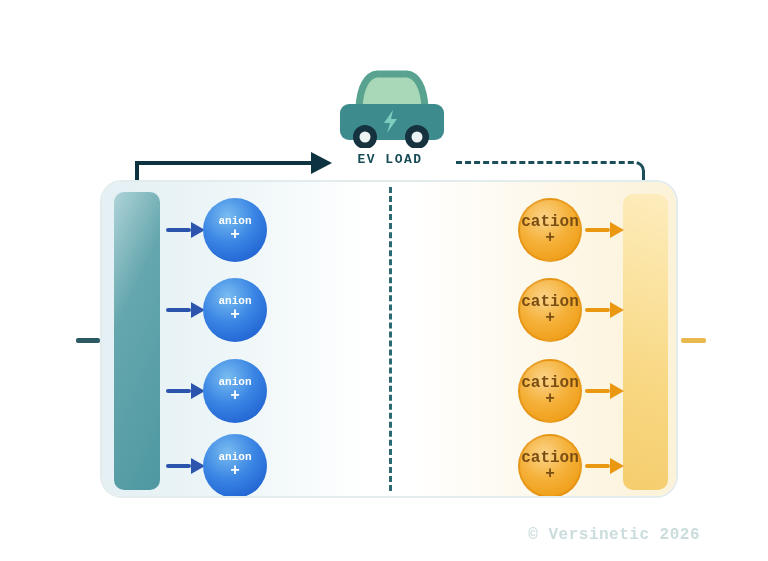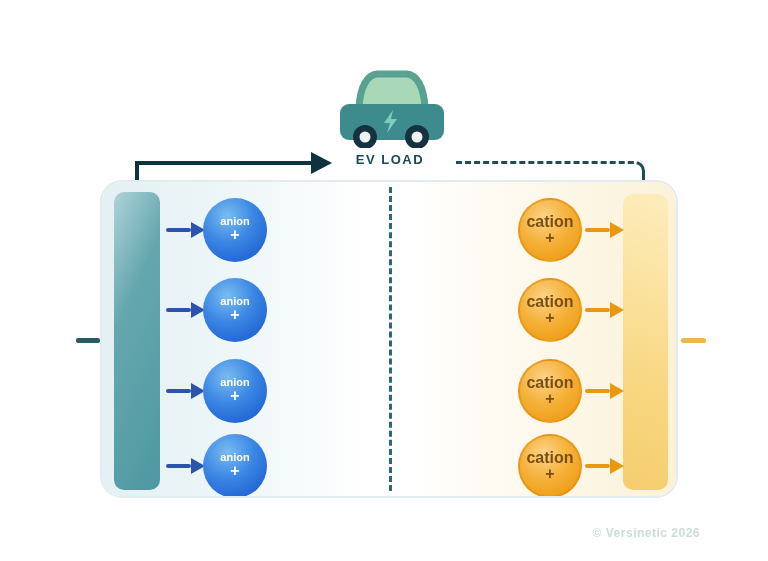--- a/index.html
+++ b/index.html
@@ -1,19 +1,19 @@
 <!DOCTYPE html>
 <html><head>
 <meta charset="utf-8">
 <style>
   * { margin:0; padding:0; box-sizing:border-box; }
   html,body { background:#ffffff; }
   .canvas {
     position:relative; width:768px; height:561px; background:#ffffff;
-    font-family:Liberation Sans, sans-serif; overflow:hidden;
+    font-family:Liberation Mono, monospace; overflow:hidden;
   }
 
   
   .car-svg { position:absolute; left:334px; top:62px; }
   .ev-load-label {
     position:absolute; left:330px; top:152px; width:120px;
     text-align:center; font-size:13px; font-weight:bold;
     letter-spacing:1.5px; color:#174b55;
   }
 
@@ -85,21 +85,21 @@
   .arrow-orange .head { border-left:14px solid #ea9711; }
 
   
   .terminal { position:absolute; height:5px; border-radius:2px; }
   .terminal-neg { left:76px; top:338px; width:24px; background:#2b5a64; }
   .terminal-pos { left:681px; top:338px; width:25px; background:#e9b84e; }
 
   
   .copyright {
     position:absolute; right:68px; top:526px;
-    font-size:12px; font-weight:bold; color:#cbdcdd; letter-spacing:0.5px;
+    font-size:16px; font-weight:bold; color:#cbdcdd; letter-spacing:0.5px;
   }
 </style>
 </head>
 <body>
 
 <div class="canvas">
 
   <svg class="car-svg" width="116" height="86" viewBox="0 0 116 86">
     <path d="M25 46 C26 25 33 13 43 12 L73 12 C83 13 90 25 91 46 Z" fill="#a9d8b8" stroke="#58a28f" stroke-width="7" stroke-linejoin="round"></path>
     <rect x="6" y="42" width="104" height="36" rx="9" fill="#3e8b8d"></rect>

